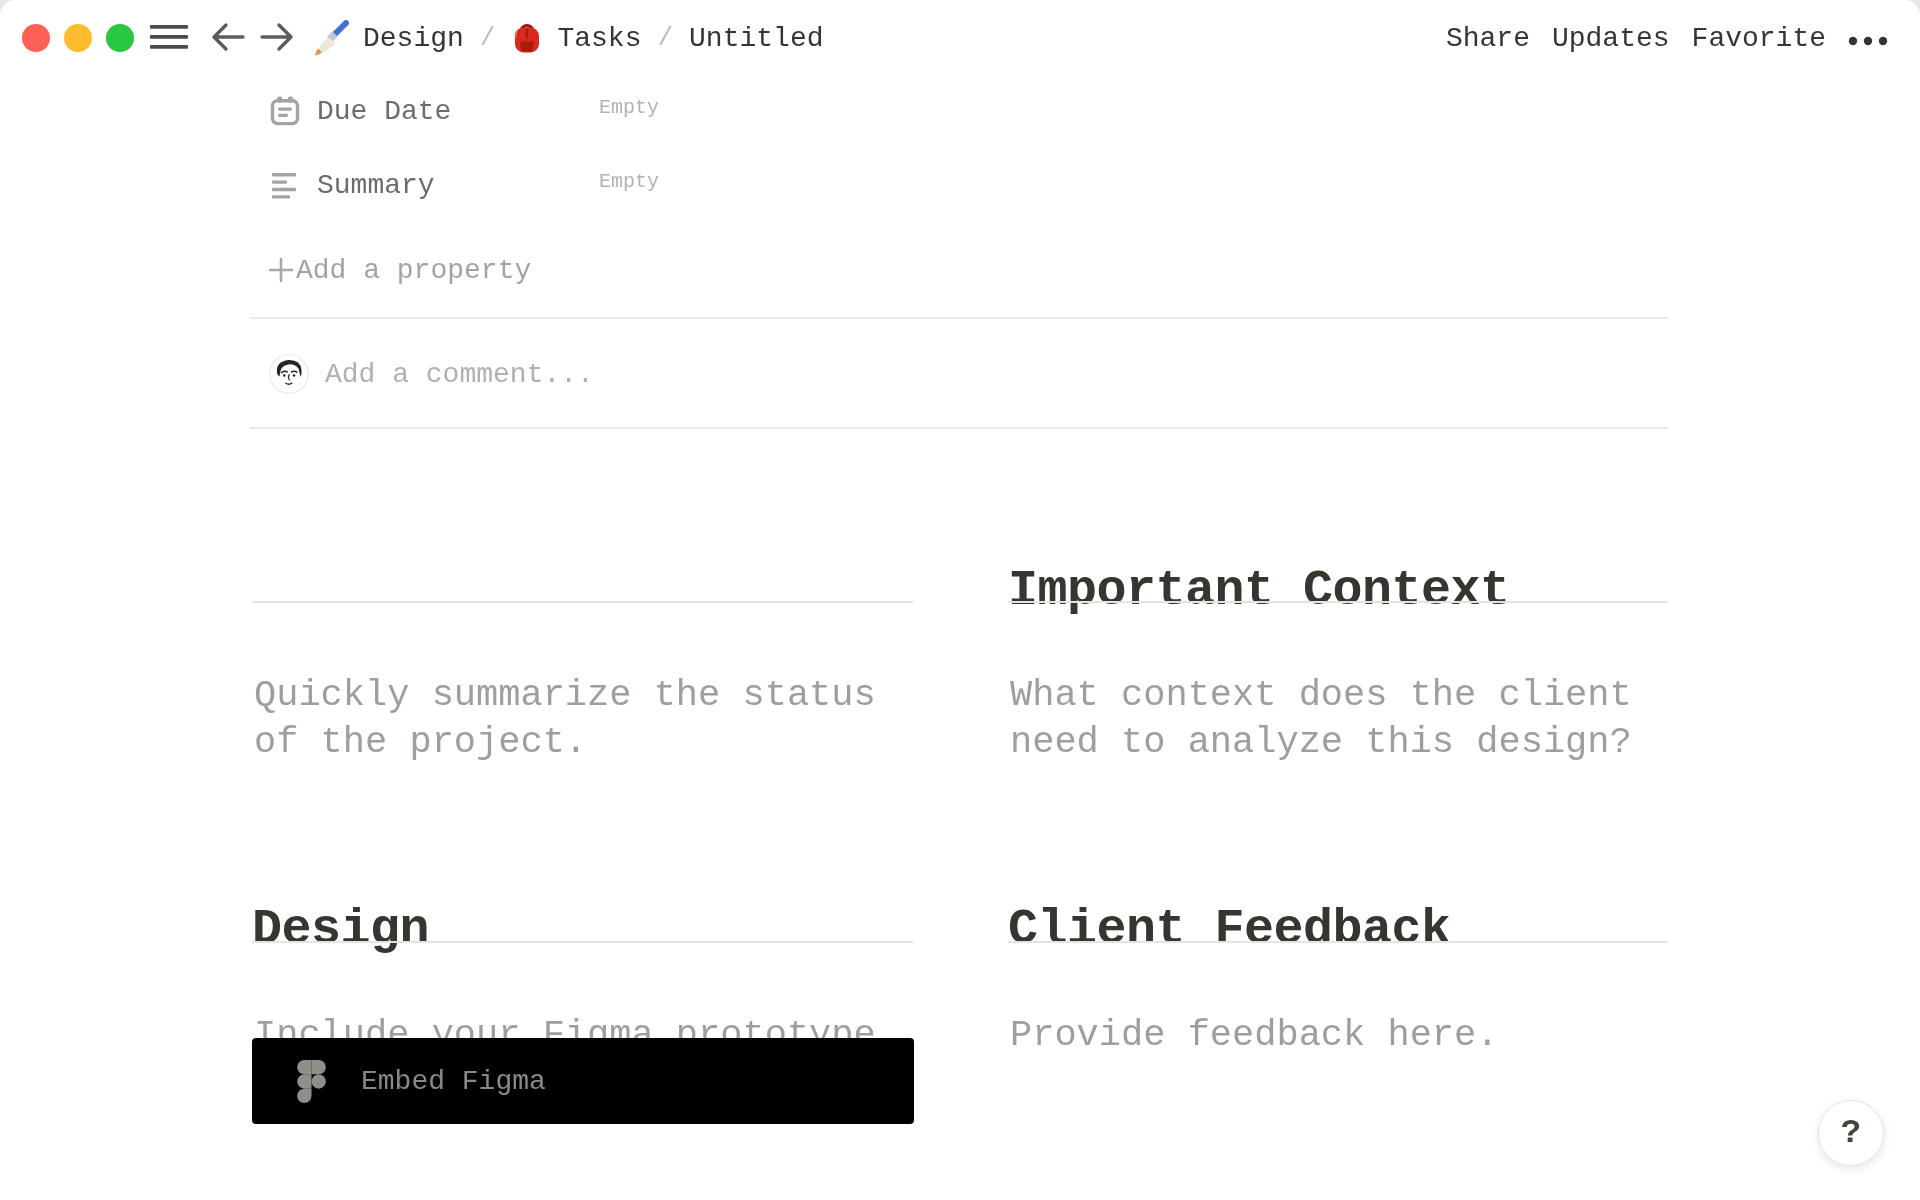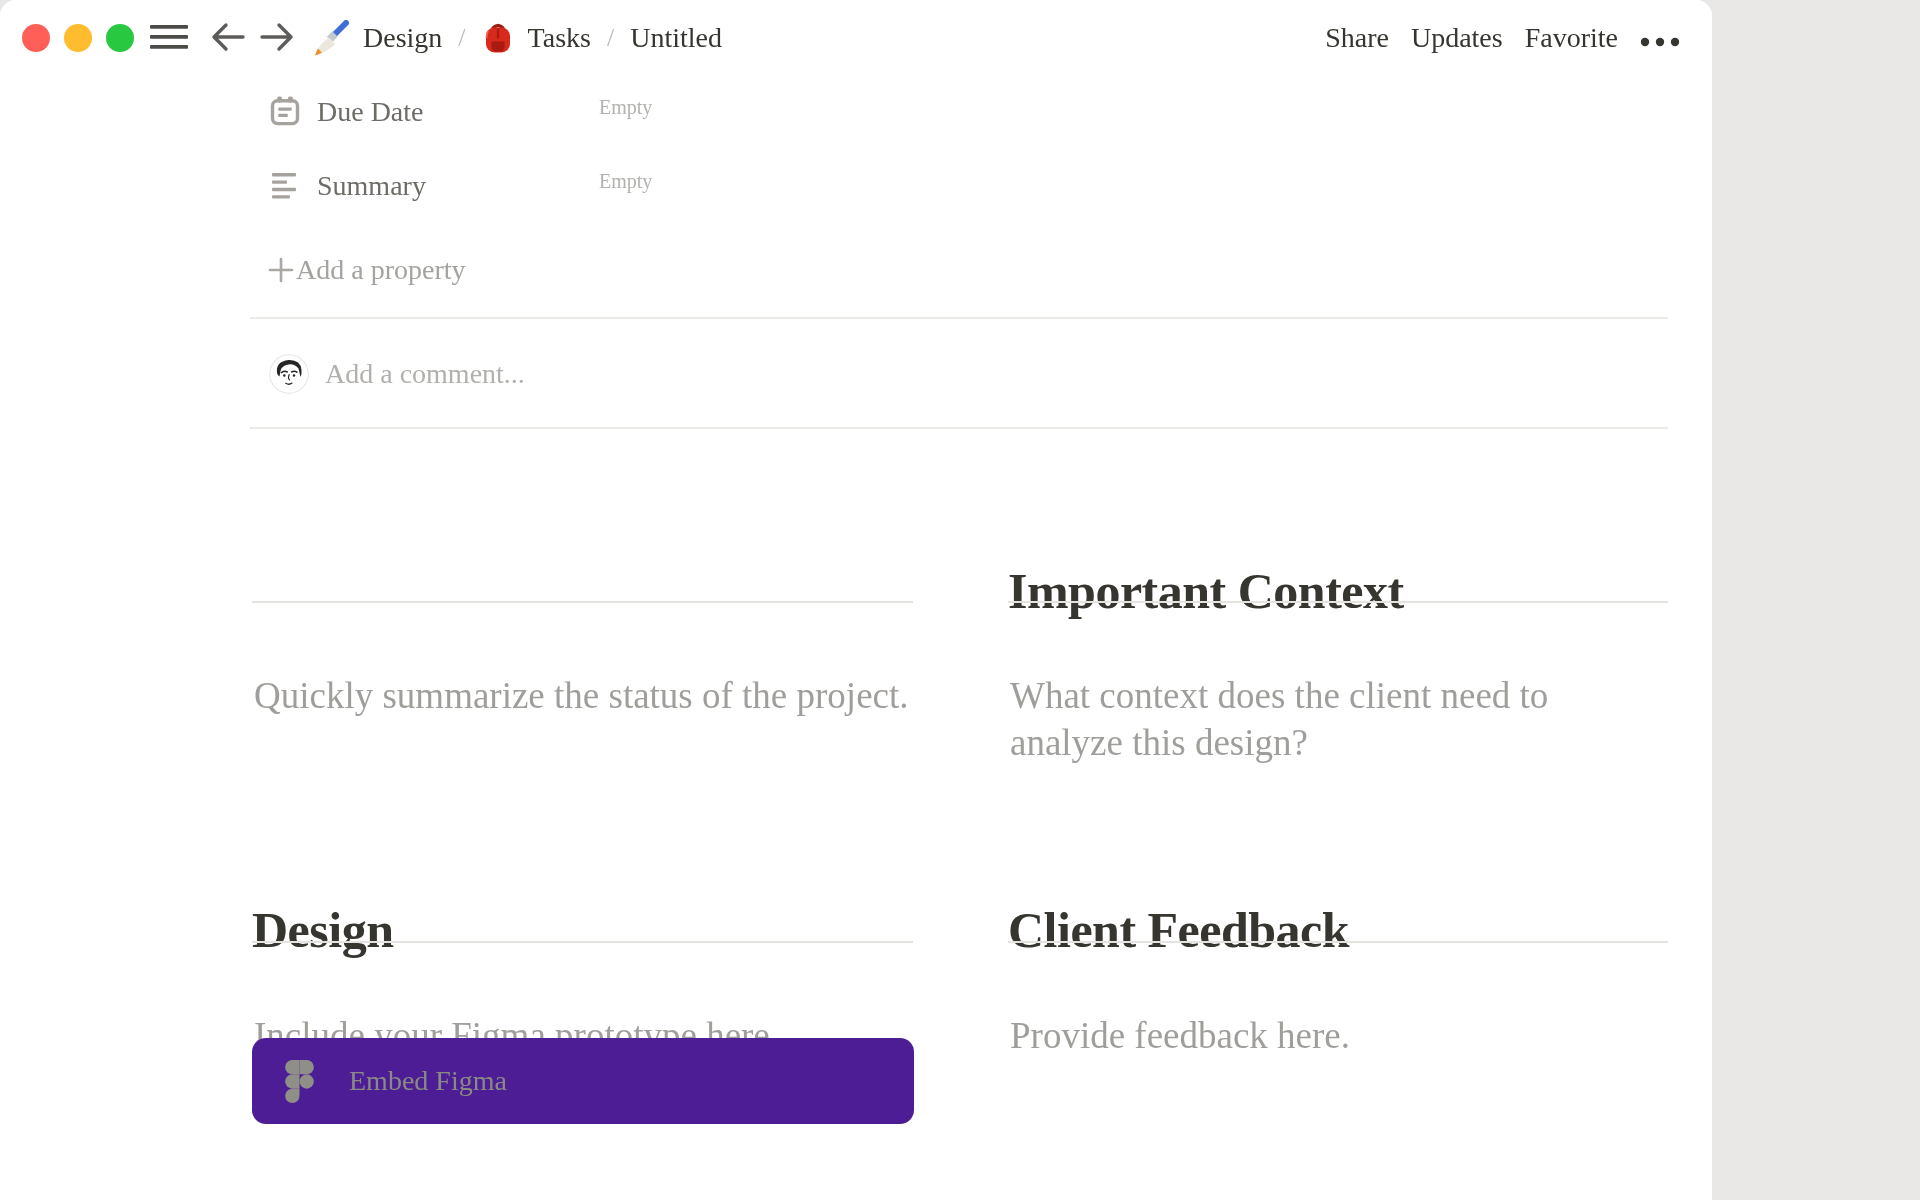--- a/index.html
+++ b/index.html
@@ -1,19 +1,19 @@
 <!DOCTYPE html>
 <html><head>
 <meta charset="utf-8">
 <style>
   html,body{margin:0;padding:0;background:#e9e8e6;}
   .window{
-    position:relative;width:1712px;height:1200px;background:#ffffff;
+    position:relative;width:1920px;height:1200px;background:#ffffff;
     border-radius:16px 16px 0 0;overflow:hidden;
-    font-family:Liberation Serif, serif;
+    font-family:Liberation Mono, monospace;
     color:#37352f;
   }
   
   .topbar{position:absolute;left:0;top:0;width:100%;height:76px;background:#fff;}
   .tl{position:absolute;top:24px;width:28px;height:28px;border-radius:50%;border:none;padding:0;cursor:default;}
   .tl.c1{left:22px}.tl.c2{left:64px}.tl.c3{left:106px}
   .iconbtn{position:absolute;background:none;border:none;padding:0;margin:0;cursor:pointer;display:flex;align-items:center;justify-content:center;}
   .hamburger{left:150px;top:25px;width:38px;height:26px;}
   .navback{left:209px;top:21px;width:38px;height:34px;}
   .navfwd{left:258px;top:21px;width:38px;height:34px;}
@@ -42,22 +42,22 @@
   .sec-title{position:absolute;font-size:50px;line-height:60px;font-weight:700;color:#37352f;letter-spacing:-0.5px;cursor:text;}
   .sec-div{position:absolute;height:2px;background:#e4e3e0;}
   .sec-body{position:absolute;font-size:37px;line-height:47px;color:#a09e9a;cursor:text;}
   .t-ps{left:252px;top:519px}.t-ic{left:1008px;top:519px}
   .t-dg{left:252px;top:858px}.t-cf{left:1008px;top:858px}
   .dv-l1{left:252px;top:601px;width:661px}.dv-r1{left:1008px;top:601px;width:660px}
   .dv-l2{left:252px;top:941px;width:661px}.dv-r2{left:1008px;top:941px;width:660px}
   .b-ps{left:254px;top:635px;width:661px}.b-ic{left:1010px;top:635px;width:640px}
   .b-dg{left:254px;top:975px;width:661px}.b-cf{left:1010px;top:975px;width:640px}
   
-  .embed-figma{position:absolute;left:252px;top:1038px;width:662px;height:86px;border-radius:14px;
-    background:#4c1d95;border:none;display:flex;align-items:center;cursor:pointer;font-family:inherit;padding:0;}
+  .embed-figma{position:absolute;left:252px;top:1038px;width:662px;height:86px;border-radius:4px;
+    background:#000000;border:none;display:flex;align-items:center;cursor:pointer;font-family:inherit;padding:12px;}
   .embed-figma .ficon{margin-left:33px;display:flex;align-items:center;}
   .embed-figma .flabel{margin-left:35px;font-size:28px;color:#8b8984;}
   
   .helpbtn{position:absolute;left:1818px;top:1100px;width:66px;height:66px;border-radius:50%;
     background:#fff;border:1px solid #e7e6e3;box-shadow:0 3px 10px rgba(20,20,20,0.10);
     font-size:34px;font-weight:700;color:#45433c;cursor:pointer;display:flex;align-items:center;justify-content:center;font-family:inherit;}
 </style>
 </head>
 <body>
 

